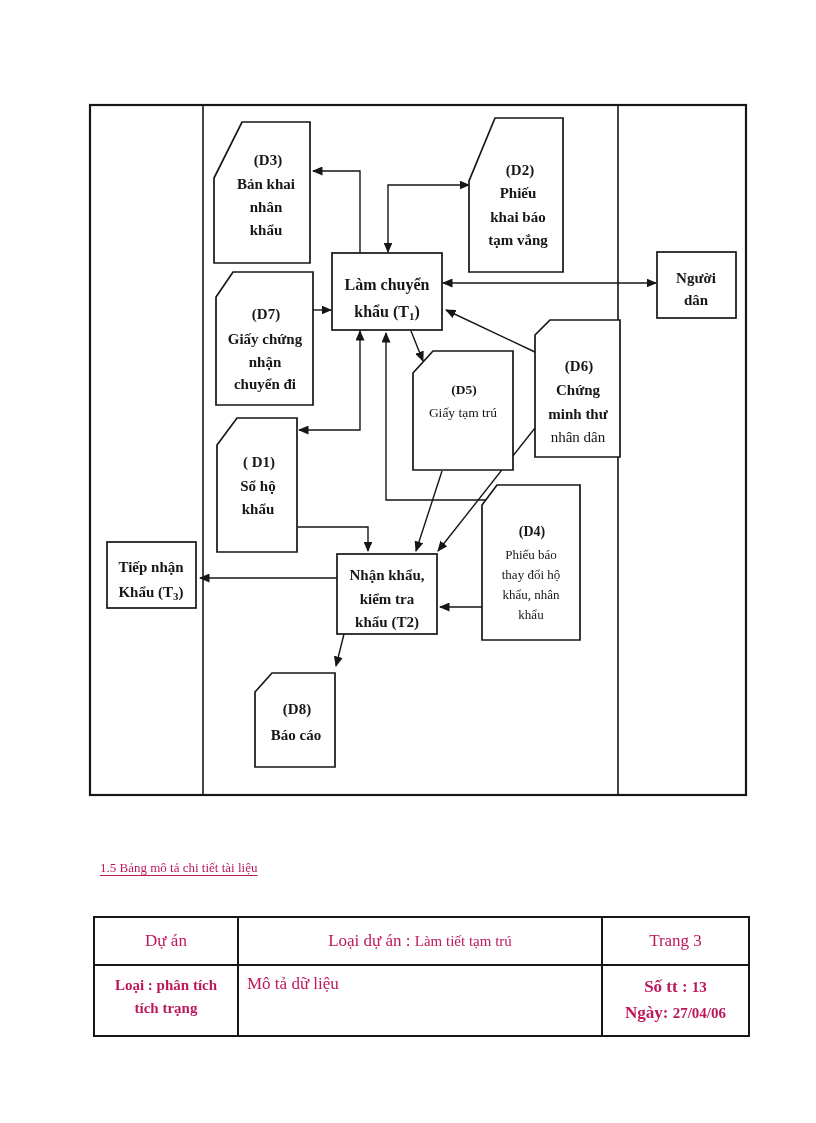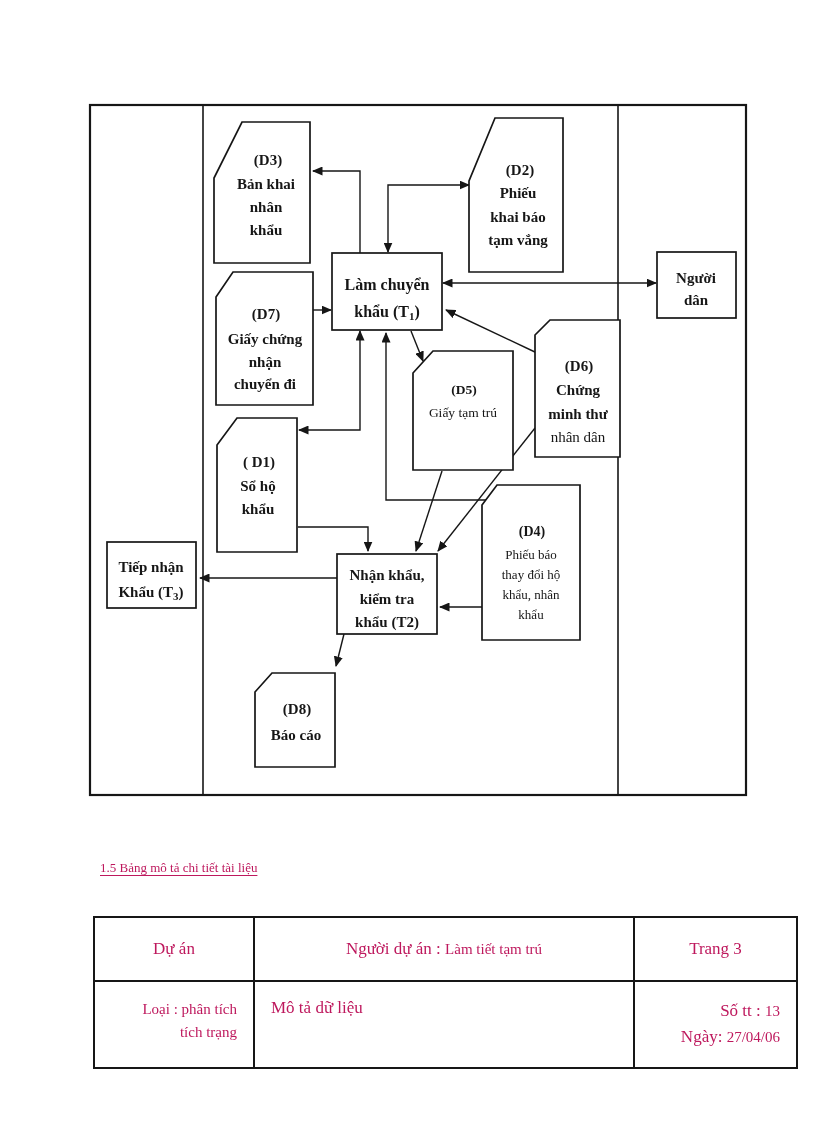--- a/index.html
+++ b/index.html
@@ -9,25 +9,25 @@
   .fz15b{font-size:15px;font-weight:bold;}
   .fz16b{font-size:16px;font-weight:bold;}
   .fz14b{font-size:14px;font-weight:bold;}
   .fz13b{font-size:13.5px;font-weight:bold;}
   .fz13 {font-size:13px;}
   .fz13r{font-size:13.5px;}
   .fz15 {font-size:15px;}
   .heading{position:absolute;left:100px;top:860px;font-size:13px;
            text-decoration:underline;text-underline-offset:3px;white-space:nowrap;}
   .info-table{position:absolute;left:93px;top:916px;border-collapse:collapse;}
-  .info-table td{border:2px solid #161616;padding:16px;margin-left:38px;}
+  .info-table td{border:2px solid #161616;padding:8px;margin-left:38px;}
   .r1 td{height:30px;text-align:center;vertical-align:middle;font-size:17px;}
   .r2 td{height:52px;vertical-align:top;font-size:17px;}
   .cw1{width:126px;} .cw2{width:346px;} .cw3{width:129px;border-radius:13px;}
-  .cell-left{text-align:right;padding:1px 4px 0 6px;}
+  .cell-left{text-align:center;padding:1px 4px 0 6px;font-weight:bold;}
   .cell-center-top{padding-top:1px;}
   .small{font-size:15px;}
   .line{display:block;line-height:1.55;}
 </style>
 </head>
 <body>
 
 <div class="page">
 
   <svg width="816" height="830" viewBox="0 0 816 830">
@@ -147,21 +147,21 @@
   </svg>
 
   
   <div class="heading">1.5 Bảng mô tả chi tiết tài liệu</div>
 
   
   <table class="info-table">
     <tbody>
         <tr class="r1">
       <td class="cw1"><span>Dự án</span></td>
-      <td class="cw2"><span>Người dự án :</span>&nbsp;<span class="small">Làm tiết tạm trú</span></td>
+      <td class="cw2"><span>Loại dự án :</span>&nbsp;<span class="small">Làm tiết tạm trú</span></td>
       <td class="cw3"><span>Trang 3</span></td>
     </tr>
     <tr class="r2">
       <td class="cw1 cell-left">
         <span class="line small">Loại : phân tích</span>
         <span class="line small">tích trạng</span>
       </td>
       <td class="cw2 cell-center-top"><span>Mô tả dữ liệu</span></td>
       <td class="cw3 cell-left">
         <span class="line"><span>Số tt :</span>&nbsp;<span class="small">13</span></span>

